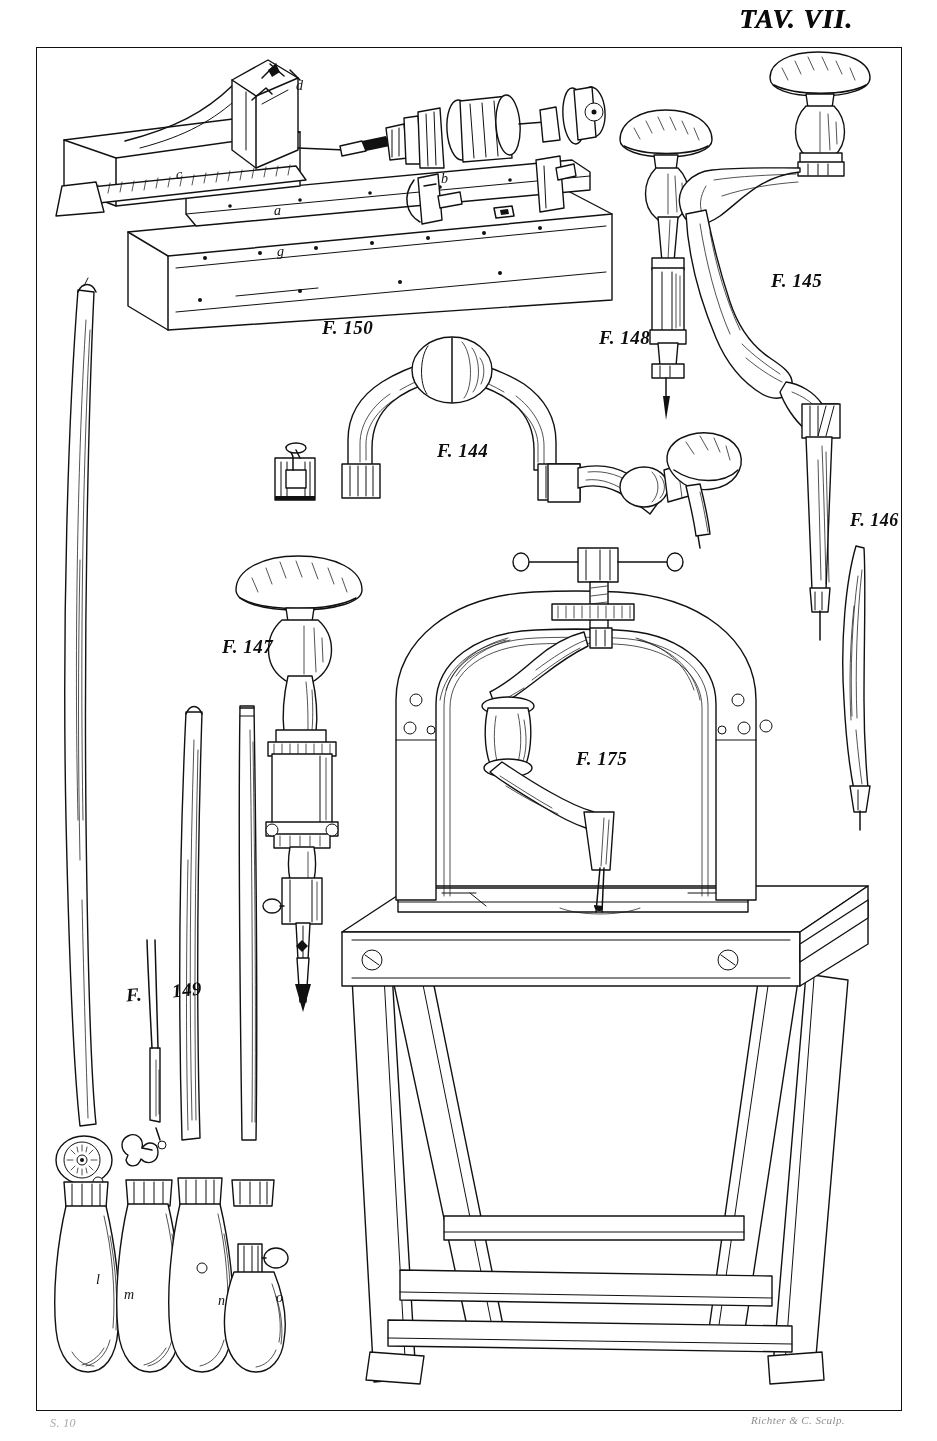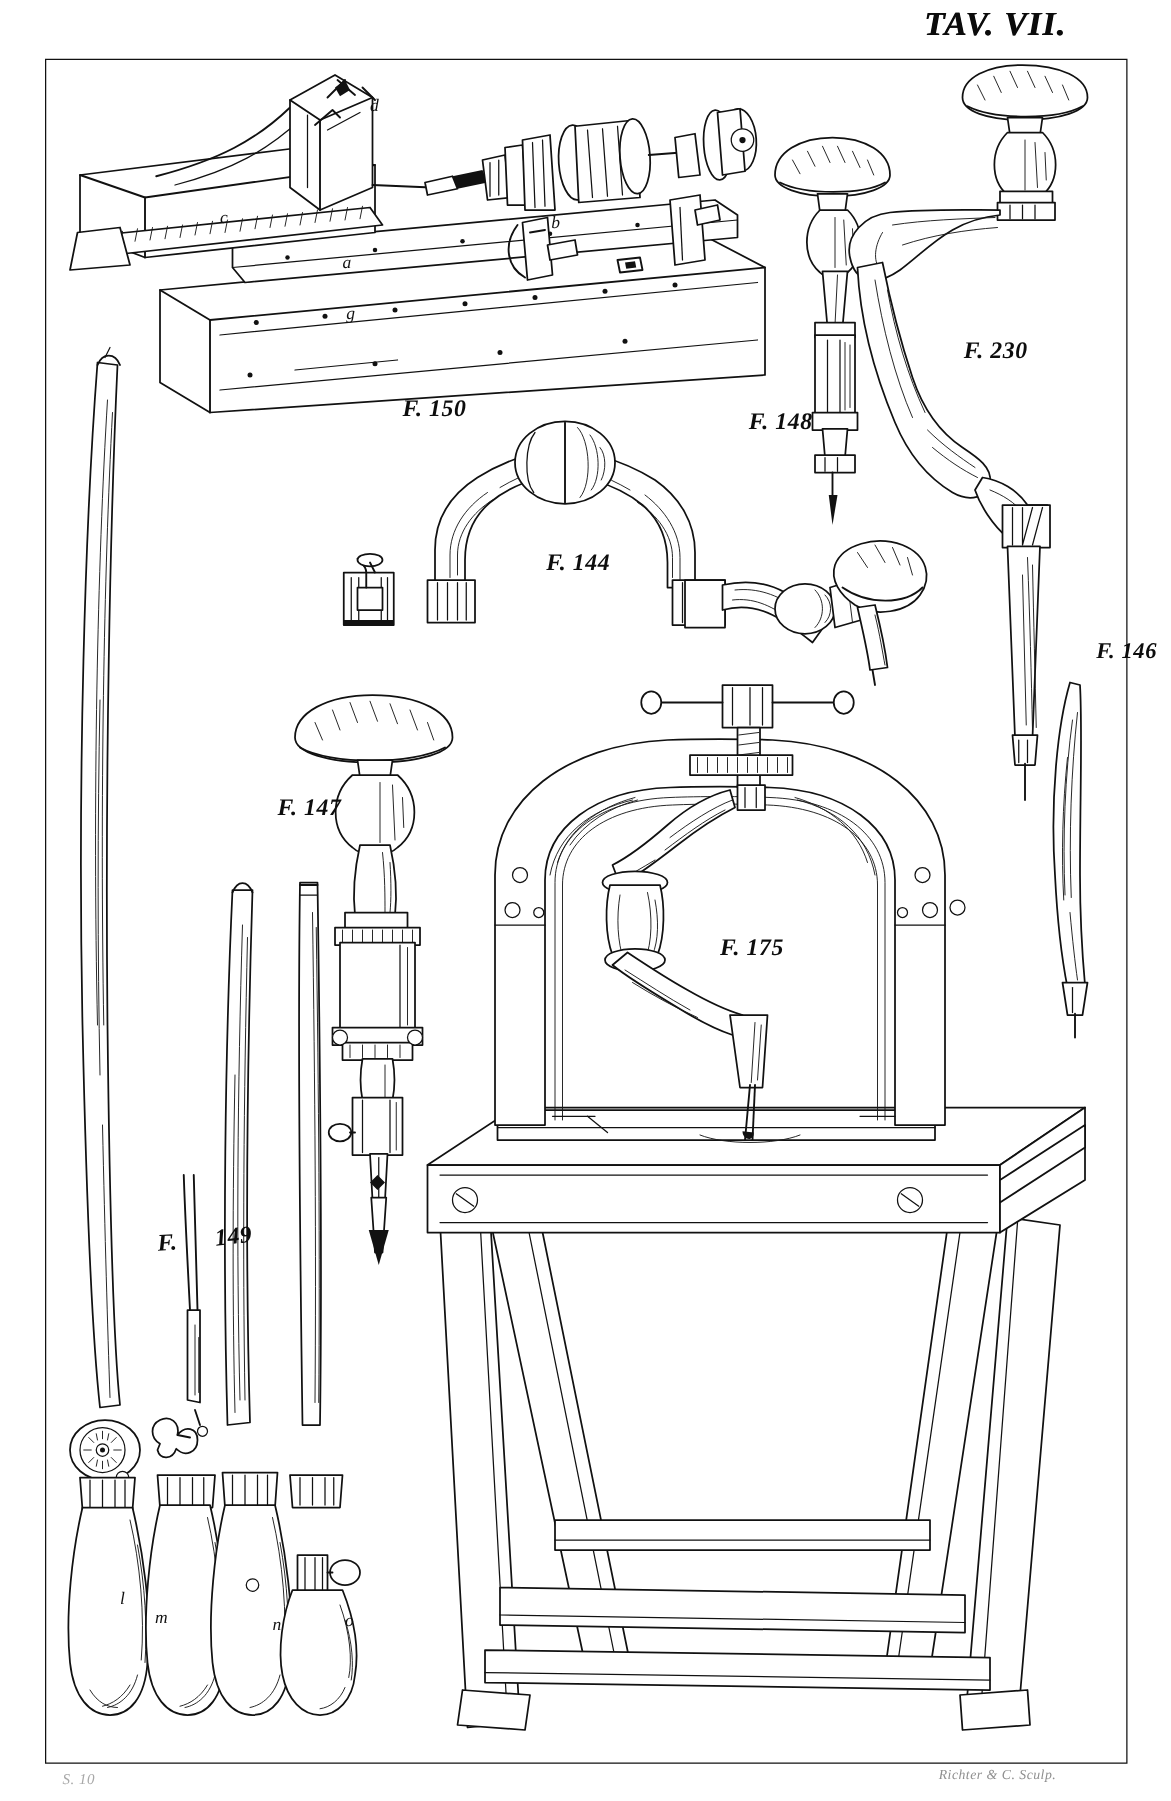--- a/index.html
+++ b/index.html
@@ -729,25 +729,25 @@
       <path class="ink-t" d="M470 893 L486 906"></path>
       <path class="ink-t" d="M688 893 L716 893"></path>
     </g>
 
   </svg>
 
   <div class="fig-label" style="left:322px;top:305px;margin-top:12px;">F. 150</div>
 
   <div class="fig-label" style="left:599px;top:327px;">F. 148</div>
 
-  <div class="fig-label" style="left:771px;top:270px;">F. 230</div>
+  <div class="fig-label" style="left:771px;top:270px;">F. 145</div>
 
   <div class="fig-label" style="left:437px;top:440px;">F. 144</div>
 
-  <div class="fig-label sm" style="left:850px;top:510px;margin-left:27px;">F. 146</div>
+  <div class="fig-label sm" style="left:850px;top:510px;">F. 146</div>
 
   <div class="fig-label" style="left:222px;top:636px;">F. 147</div>
 
   <div class="fig-label" style="left:126px;top:984px;transform:rotate(-4deg);">F.</div>
   <div class="fig-label" style="left:172px;top:979px;transform:rotate(-6deg);">149</div>
 
   <div class="fig-label" style="left:576px;top:748px;">F. 175</div>
 
   <div class="part-letter" style="left:296px;top:78px;">d</div>
   <div class="part-letter" style="left:176px;top:167px;">c</div>

